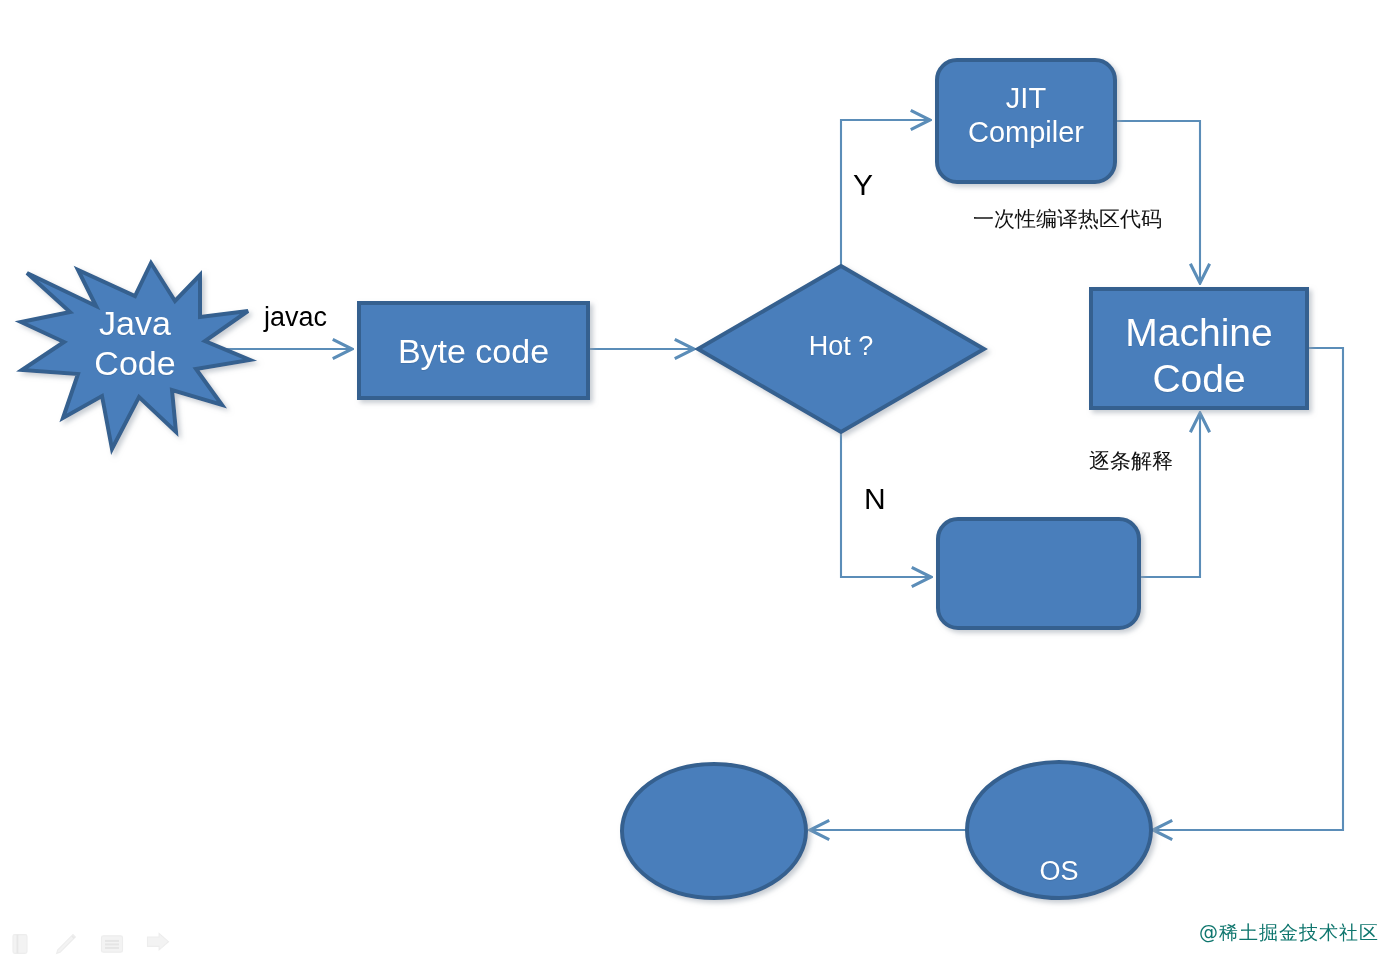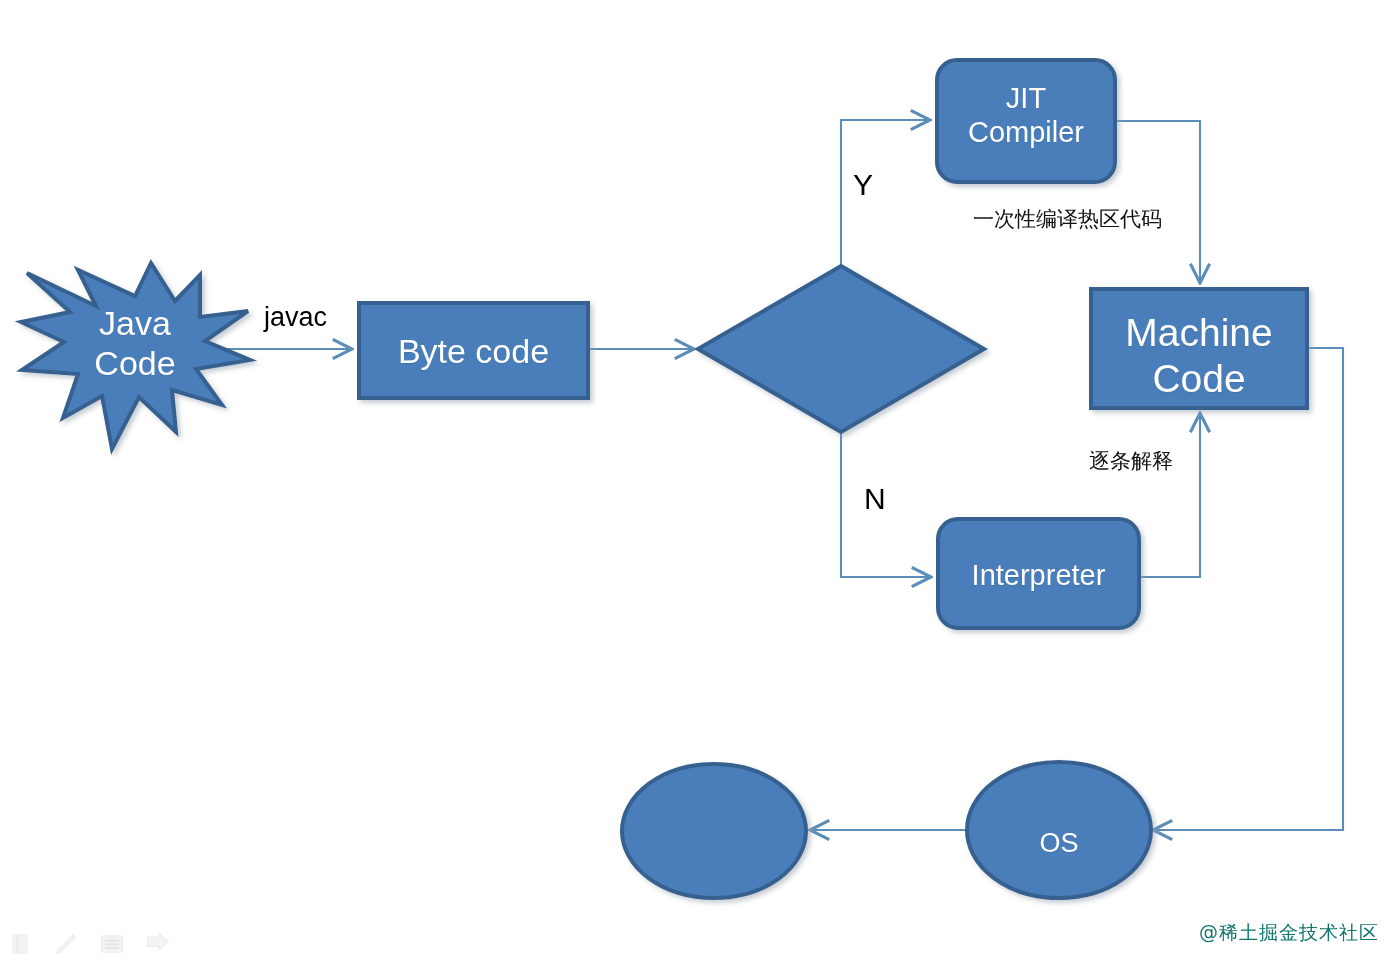--- a/index.html
+++ b/index.html
@@ -118,31 +118,31 @@
     <ellipse cx="714" cy="831" rx="92" ry="67" fill="#4a7ebb" stroke="#35618f" stroke-width="4" filter="url(#softshadow)"></ellipse>
 
     <ellipse cx="1059" cy="830" rx="92" ry="68" fill="#4a7ebb" stroke="#35618f" stroke-width="4" filter="url(#softshadow)"></ellipse>
   </svg>
 
   <div class="node-label" style="left:55px; top:303px; width:160px; font-size:34px;">Java
 Code</div>
 
   <div class="node-label" style="left:359px; top:331px; width:229px; font-size:34px;">Byte code</div>
 
+  <div class="node-label" style="left:741px; top:331px; width:200px; font-size:27px;">Hot ?</div>
 
   <div class="node-label" style="left:937px; top:81px; width:178px; font-size:29px;">JIT
 Compiler</div>
 
   <div class="node-label" style="left:1091px; top:310px; width:216px; font-size:39px;">Machine
 Code</div>
 
-  <div class="node-label" style="left:938px; top:558px; width:201px; font-size:29px;">Interpreter</div>
 
 
-  <div class="node-label" style="left:967px; top:828px; width:184px; font-size:27px;">OS</div>
+  <div class="node-label" style="left:967px; top:856px; width:184px; font-size:27px;">OS</div>
 
   <div class="edge-label" style="left:264px; top:303px; font-size:27px;">javac</div>
 
   <div class="edge-label" style="left:853px; top:168px; font-size:30px;">Y</div>
 
   <div class="edge-label" style="left:864px; top:482px; font-size:30px;">N</div>
 
   <div class="edge-label cjk-label" style="left:973px; top:208px; font-size:21px;">一次性编译热区代码</div>
 
   <div class="edge-label cjk-label" style="left:1089px; top:450px; font-size:21px;">逐条解释</div>

